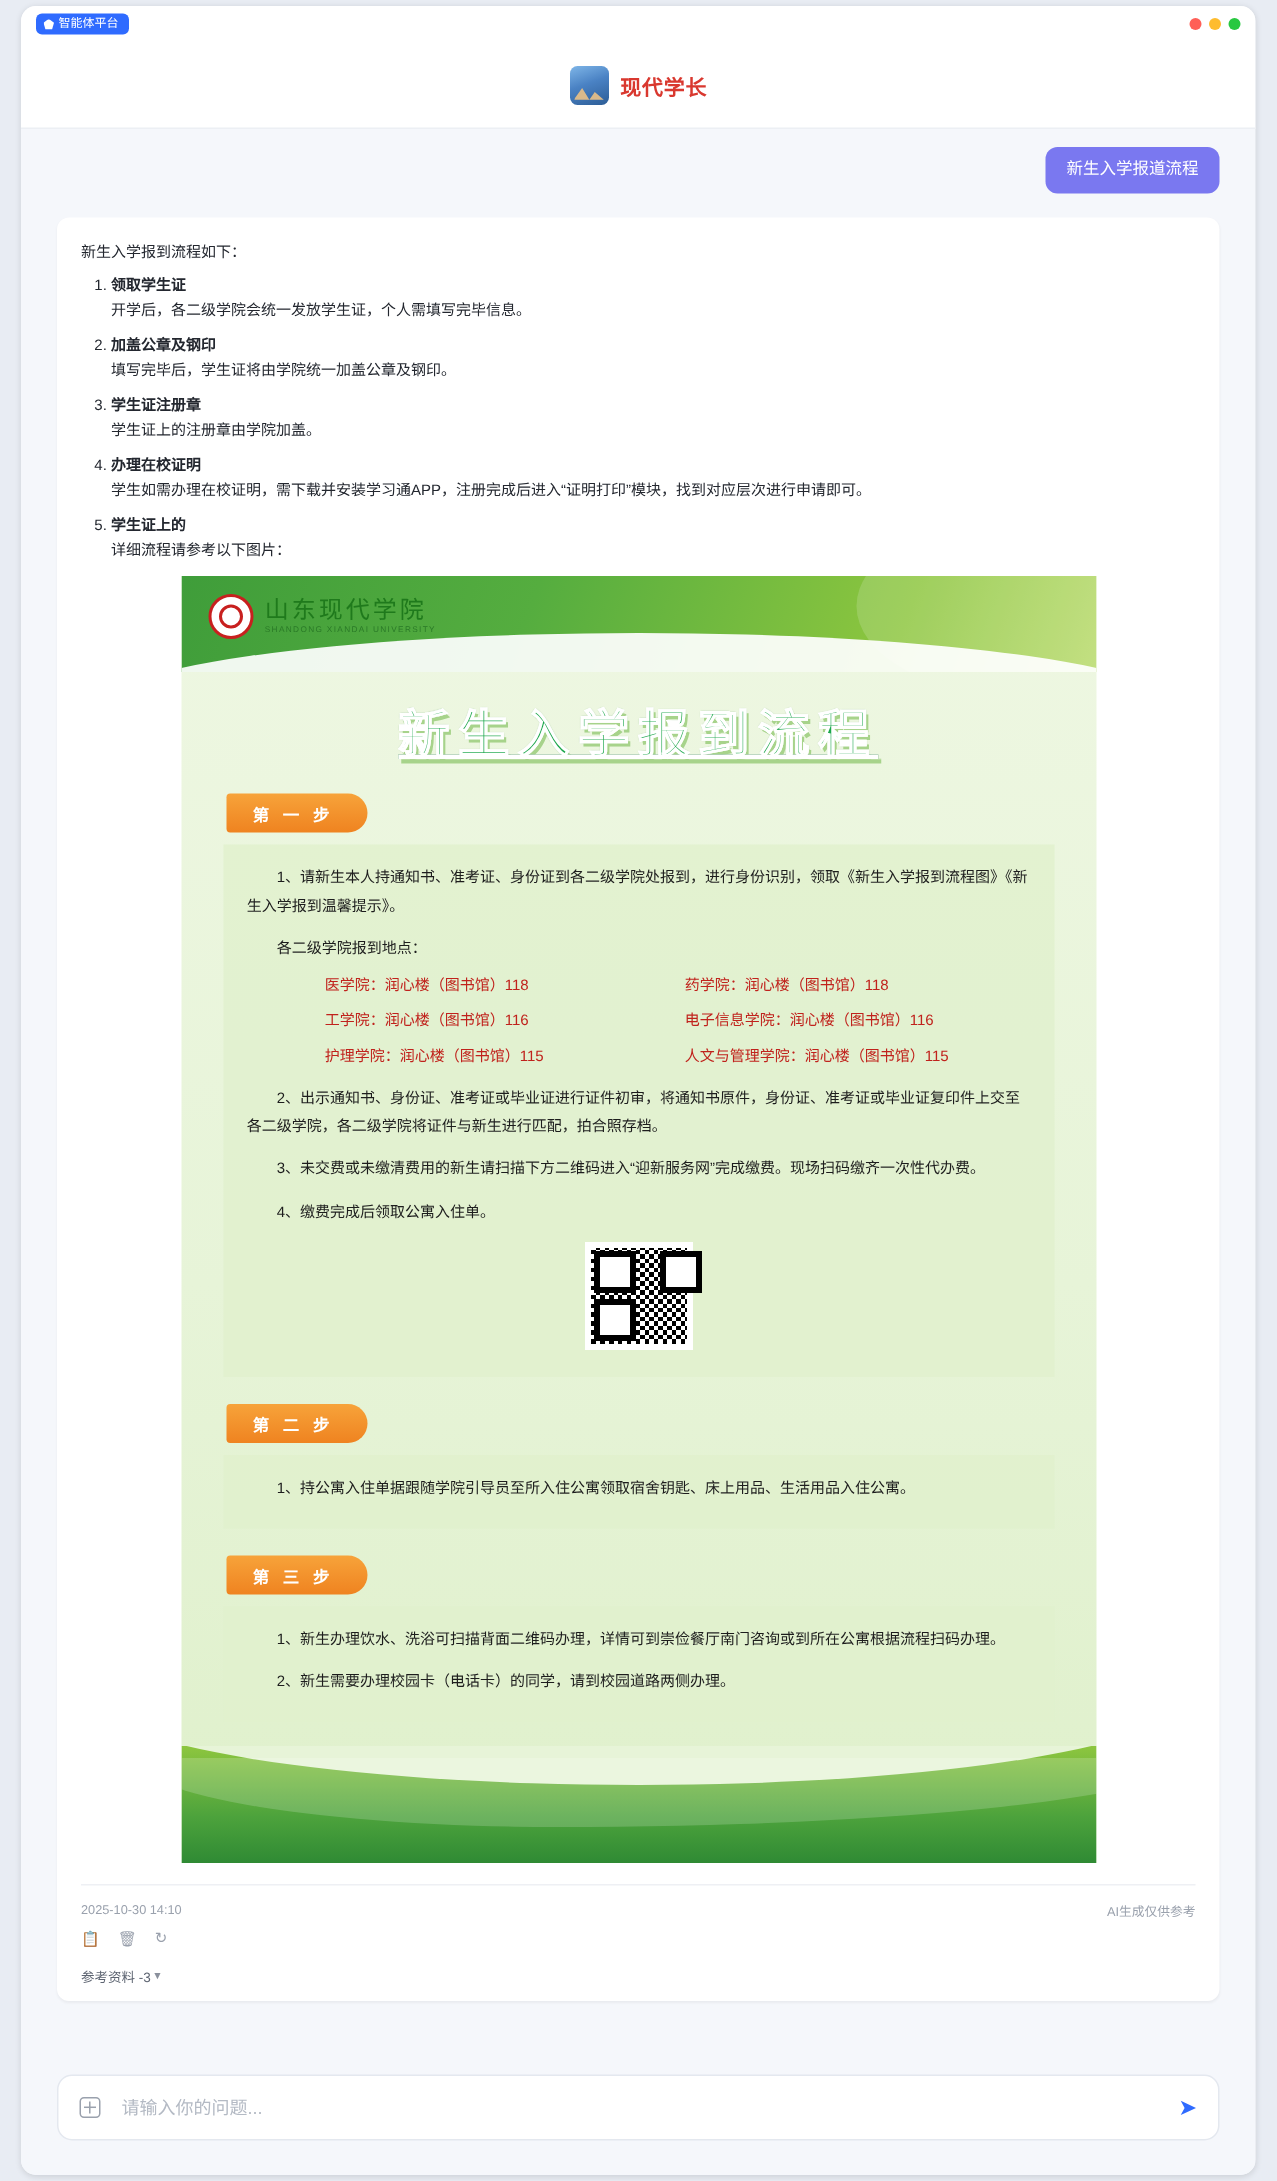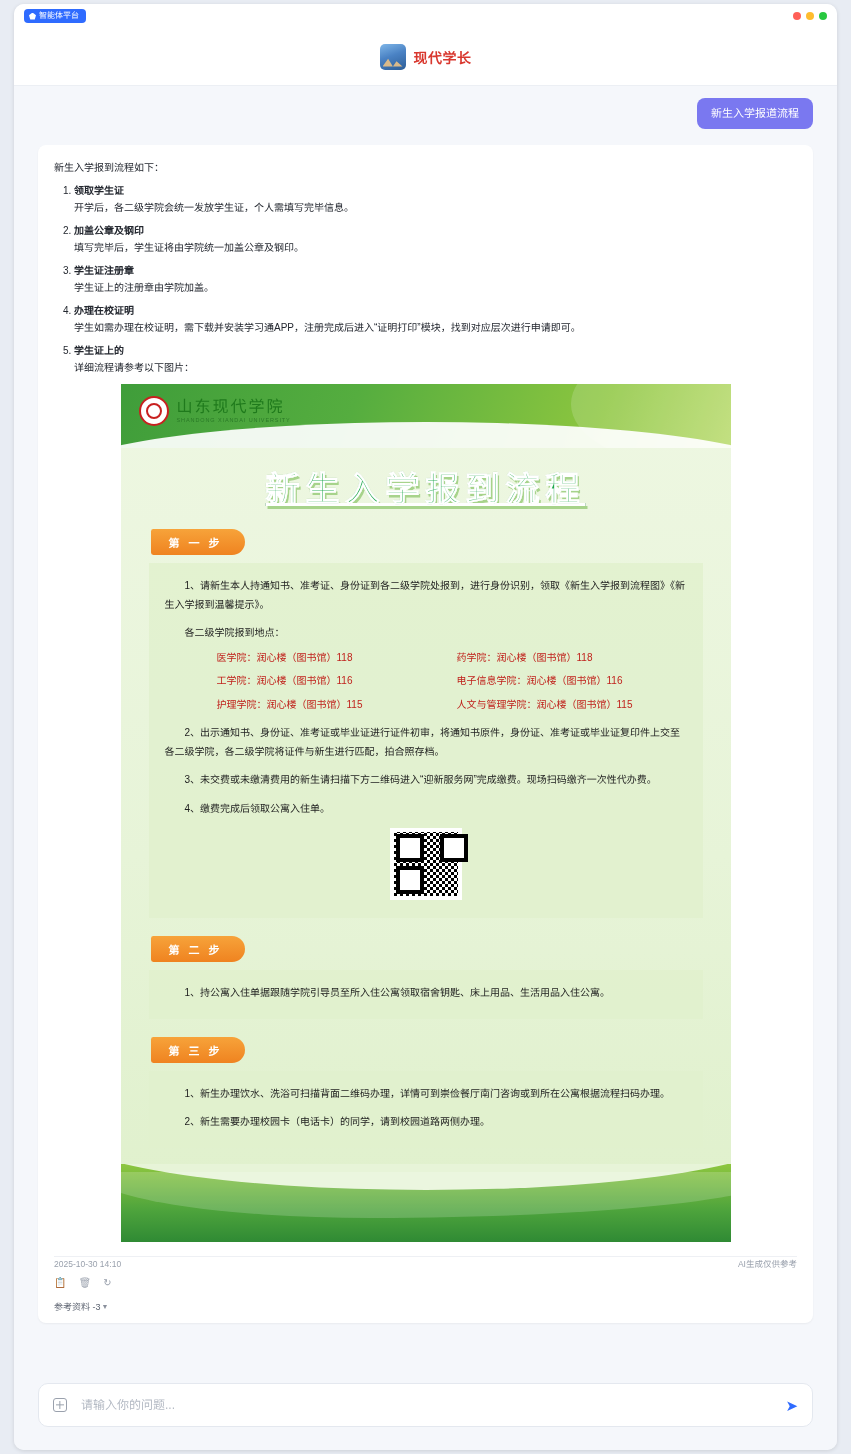--- a/index.html
+++ b/index.html
@@ -263,23 +263,23 @@
   .poster-bottom::after {
     content: "";
     position: absolute; left: -5%; top: 8px;
     width: 115%; height: 46px;
     background: rgba(255,255,255,.18);
     border-radius: 0 0 60% 40% / 0 0 100% 100%;
   }
 
   
   .msg-footer {
-    display: flex; justify-content: space-between; align-items: flex-end;
+    display: flex; justify-content: space-between; align-items: center;
     margin-top: 14px;
-    padding-top: 0;
+    padding-top: 10px;
     border-top: 1px solid #eef0f4;
     font-size: 8.5px; color: #9aa1ad;
   }
   .action-icons { display: flex; gap: 12px; margin-top: 8px; color: #9aa1ad; font-size: 10px; }
   .action-icons span { cursor: pointer; }
   .refs {
     margin-top: 12px;
     font-size: 9px; color: #5e6572;
     display: flex; align-items: center; gap: 1px;
   }

